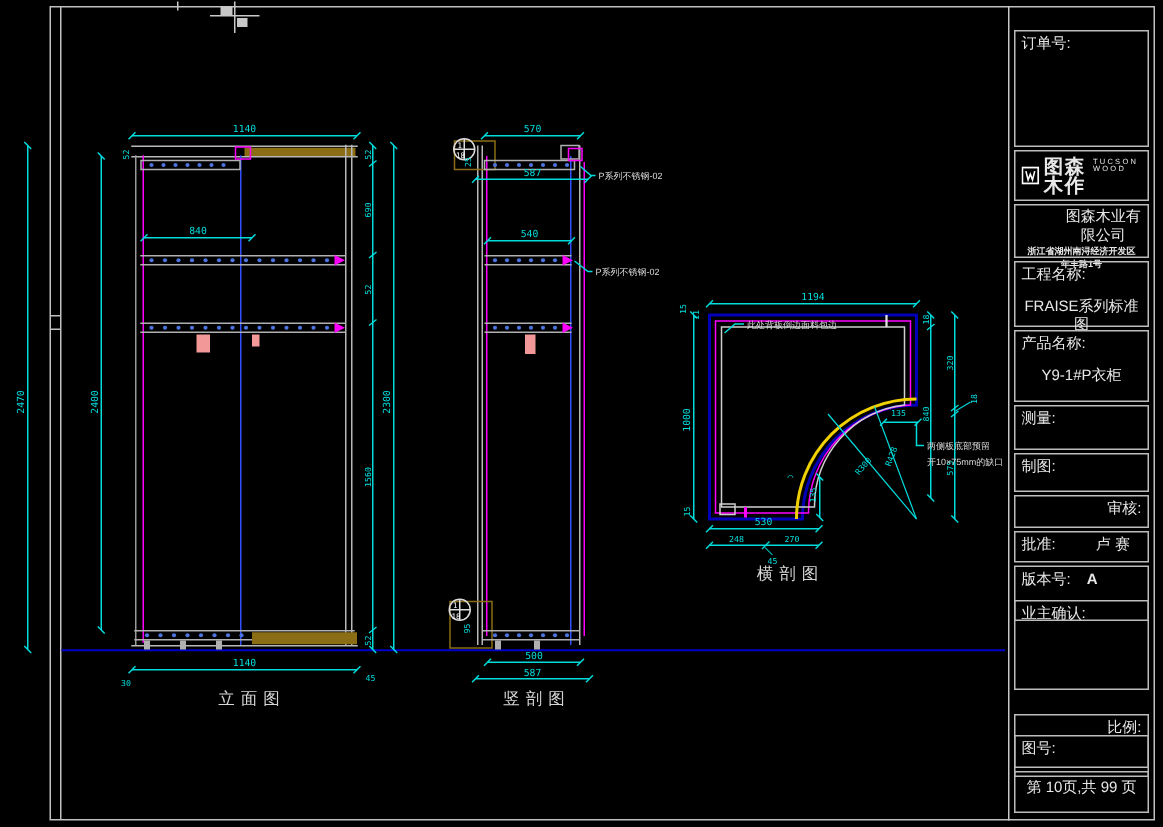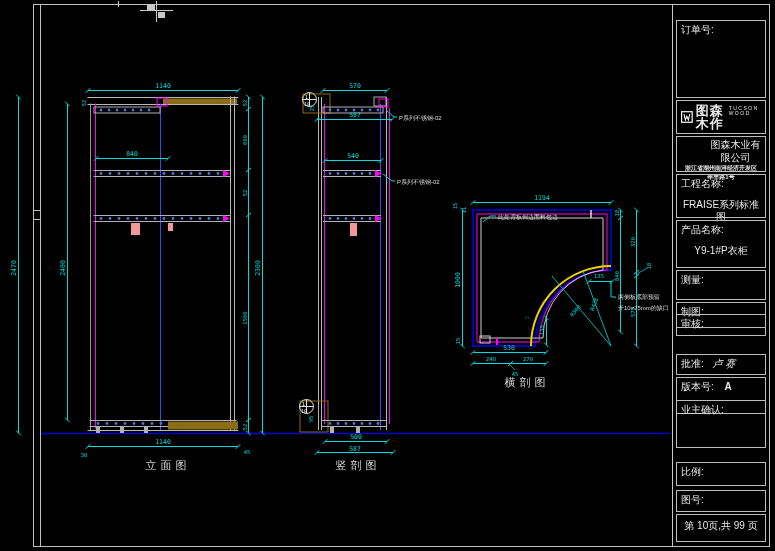--- a/index.html
+++ b/index.html
@@ -335,35 +335,35 @@
   <div class="tbbox" style="top:216px;height:48px;">
     <span>产品名称:</span>
     <span class="val">Y9-1#P衣柜</span>
   </div>
   <div class="tbbox" style="top:266px;height:30px;">
     <span>测量:</span>
   </div>
   <div class="tbbox" style="top:298px;height:26px;">
     <span>制图:</span>
   </div>
-  <div class="tbbox" style="top:310px;height:22px;">
+  <div class="tbbox" style="top:326px;height:22px;text-align:right;">
     <span>审核:</span>
   </div>
   <div class="tbbox" style="top:350px;height:21px;">
     <span>批准:</span>
-    <span style="margin-left:6px;font-style:italic;">卢  赛</span>
+    <span style="margin-left:24px;">卢  赛</span>
   </div>
   <div class="tbbox" style="top:373px;height:37px;">
     <span>版本号:</span>
     <span style="margin-left:8px;font-weight:bold;">A</span>
   </div>
-  <div class="tbbox" style="top:396px;height:48px;">
+  <div class="tbbox" style="top:396px;height:60px;">
     <span>业主确认:</span>
   </div>
-  <div class="tbbox" style="top:458px;height:24px;">
+  <div class="tbbox" style="top:472px;height:42px;text-align:right;">
     <span>比例:</span>
   </div>
   <div class="tbbox" style="top:486px;height:22px;">
     <span>图号:</span>
   </div>
   <div class="tbbox pagebox" style="top:510px;height:28px;">
     <span>第 10页,共 99 页</span>
   </div>
 </div>
 

